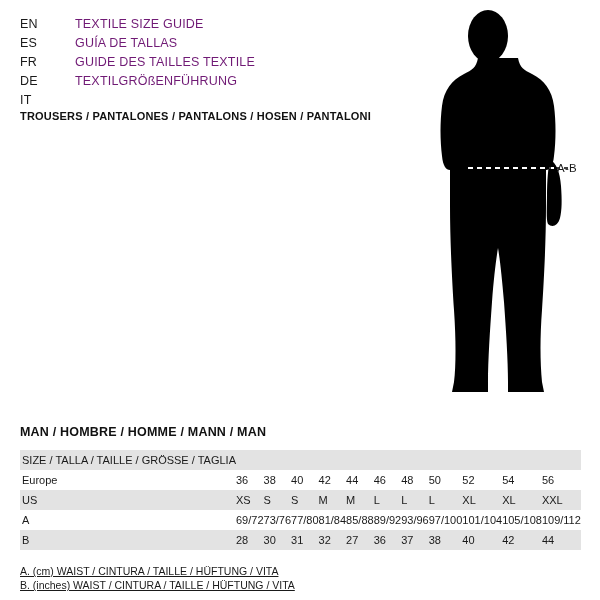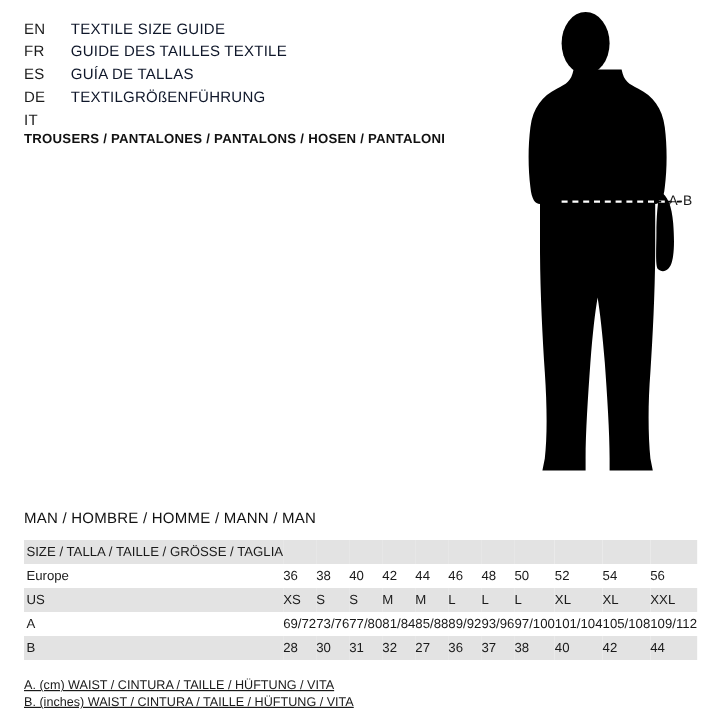--- a/index.html
+++ b/index.html
@@ -34,22 +34,23 @@
     height: 19px;
     font-size: 12.5px;
     letter-spacing: 0.2px;
   }
   .lang-code {
     width: 39px;
     flex: 0 0 39px;
     color: #1a1a1a;
   }
   .lang-text {
-    color: #0f172a;
-    white-space: nowrap;
+    color: #701a75;
+    white-space: nowrap;
+    margin-left: 16px;
   }
 
   
   .category-title {
     position: absolute;
     left: 20px;
     top: 110px;
     font-size: 11px;
     font-weight: bold;
     letter-spacing: 0.2px;
@@ -77,21 +78,21 @@
     color: #1a1a1a;
     letter-spacing: 0.3px;
   }
 
   
   .table-title {
     position: absolute;
     left: 20px;
     top: 425px;
     font-size: 12.5px;
-    font-weight: normal;
+    font-weight: bold;
     letter-spacing: 0.2px;
     color: #111;
     text-align: center;
   }
   table.size-table {
     position: absolute;
     left: 20px;
     top: 450px;
     width: 560px;
     border-collapse: collapse;
@@ -135,26 +136,26 @@
 <body>
 
 <div class="page">
 
   <div class="lang-block">
     <div class="lang-row">
       <span class="lang-code">EN</span>
       <span class="lang-text">TEXTILE SIZE GUIDE</span>
     </div>
     <div class="lang-row">
+      <span class="lang-code">ES</span>
+      <span class="lang-text">GUÍA DE TALLAS</span>
+    </div>
+    <div class="lang-row">
       <span class="lang-code">FR</span>
       <span class="lang-text">GUIDE DES TAILLES TEXTILE</span>
-    </div>
-    <div class="lang-row">
-      <span class="lang-code">ES</span>
-      <span class="lang-text">GUÍA DE TALLAS</span>
     </div>
     <div class="lang-row">
       <span class="lang-code">DE</span>
       <span class="lang-text">TEXTILGRÖßENFÜHRUNG</span>
     </div>
     <div class="lang-row">
       <span class="lang-code">IT</span>
     </div>
   </div>
 

